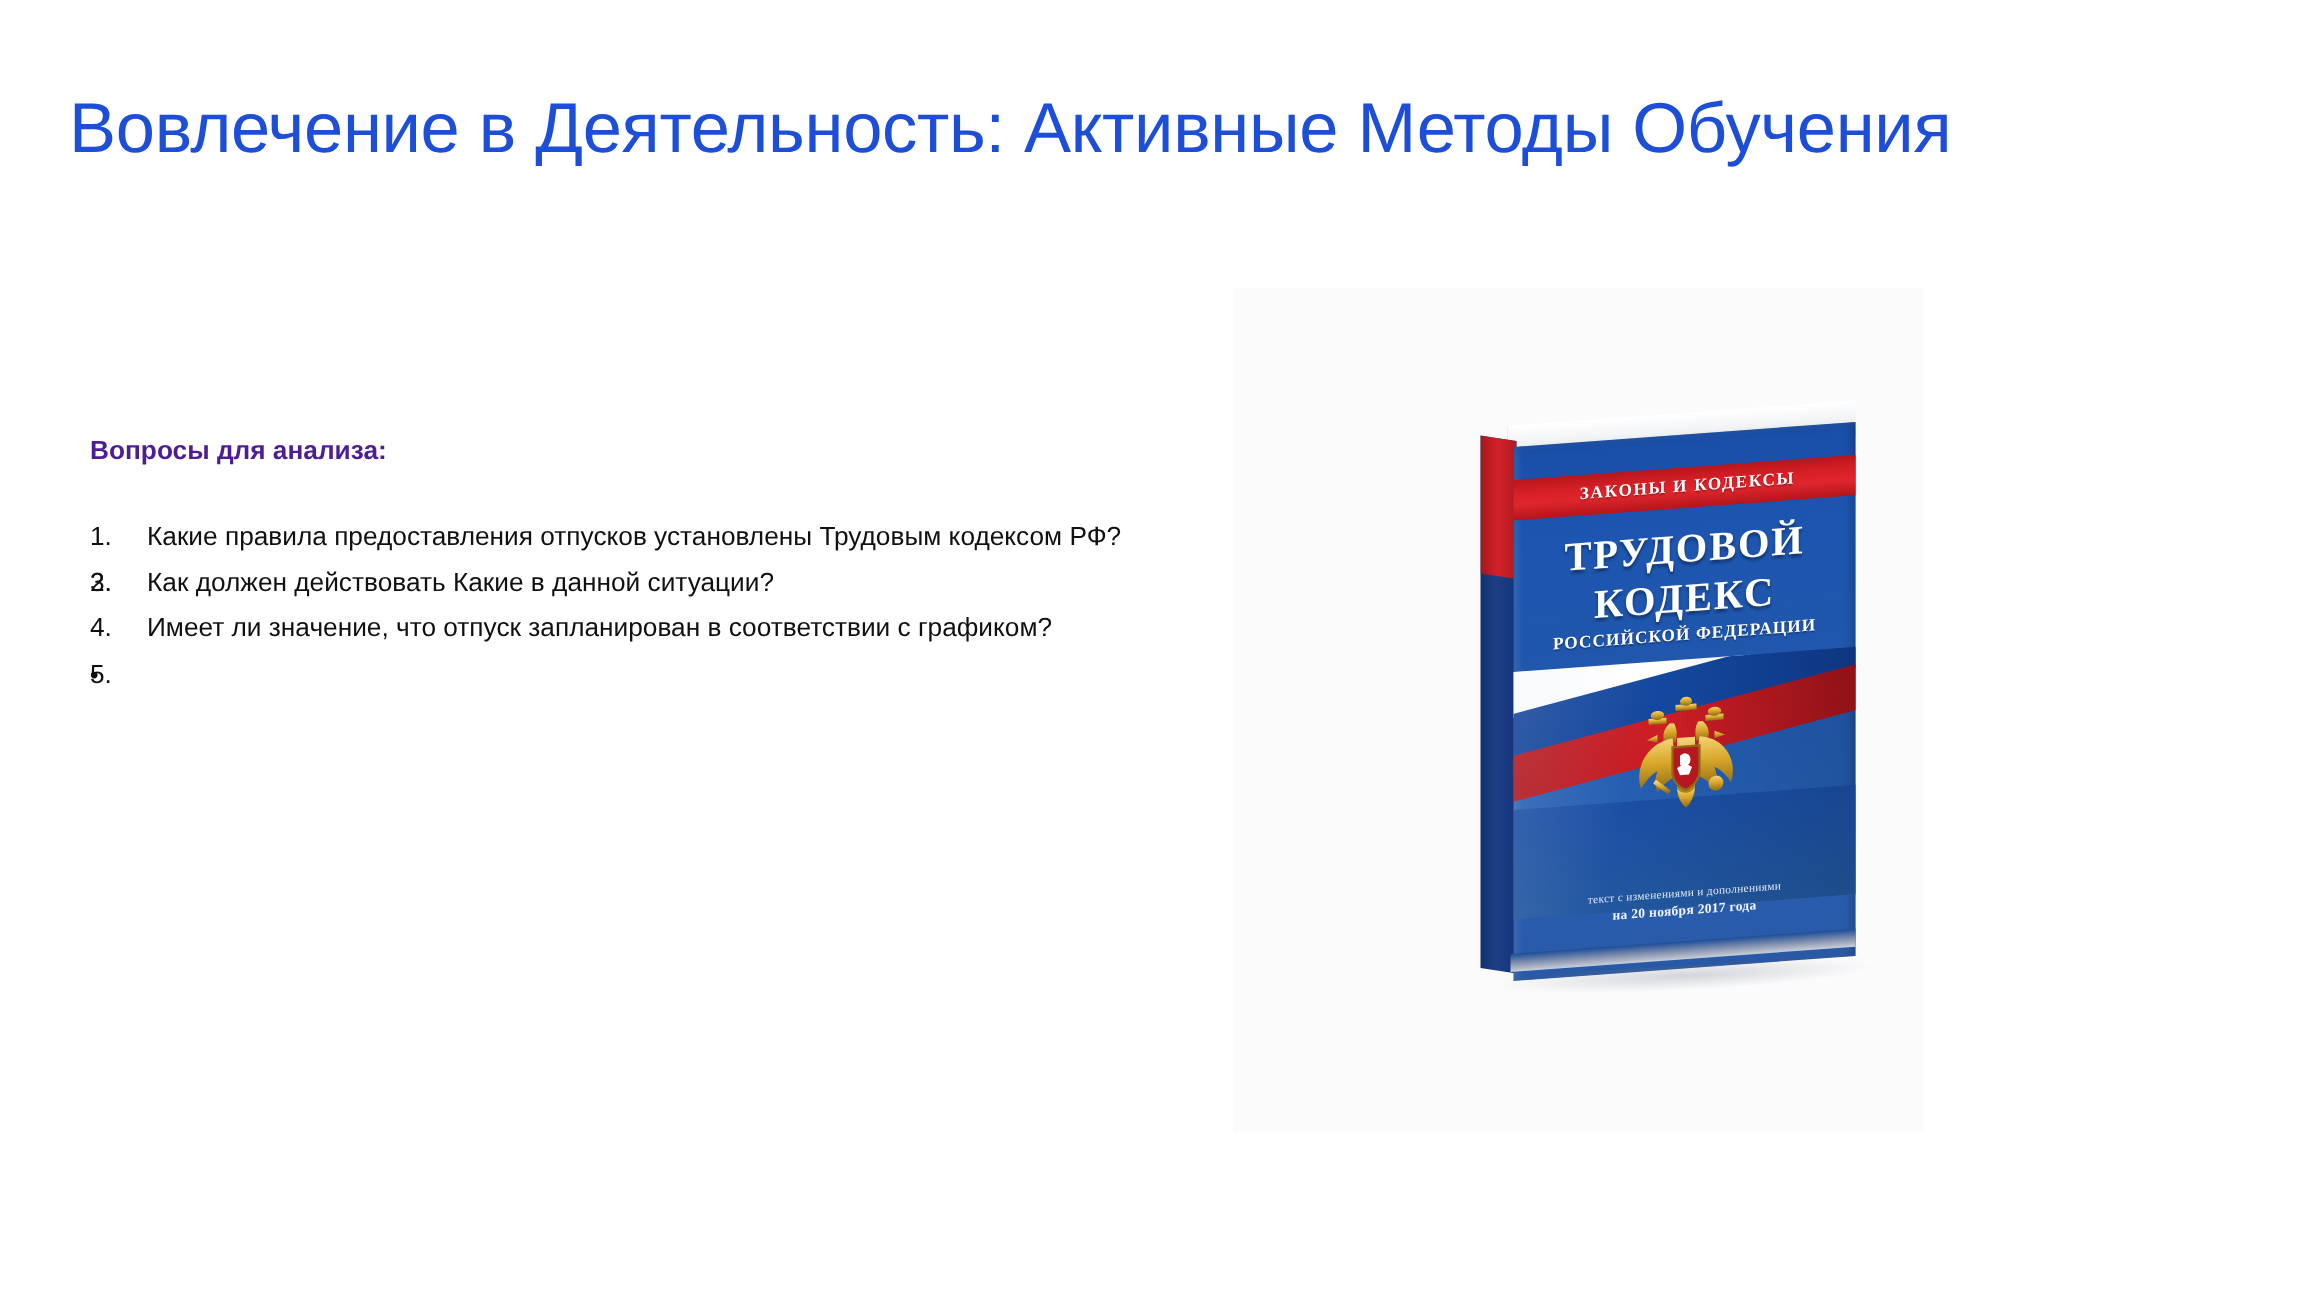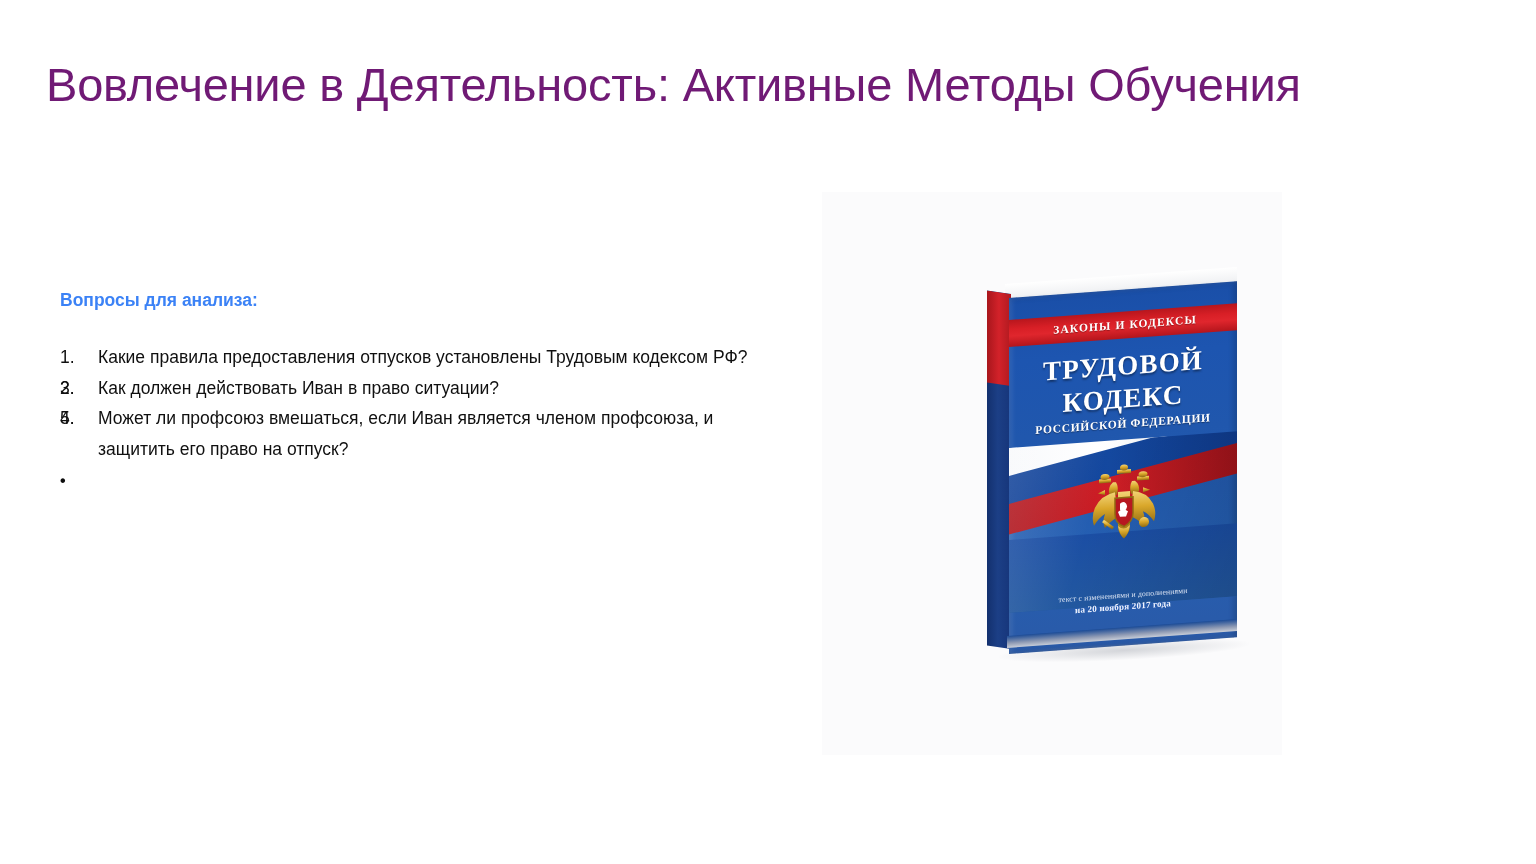--- a/index.html
+++ b/index.html
@@ -20,36 +20,36 @@
   
   .slide-title {
     position: absolute;
     left: 46px;
     top: 56px;
     width: 1420px;
     font-size: 47px;
     font-weight: 400;
     line-height: 58px;
     letter-spacing: -0.2px;
-    color: #701a75;
+    color: #1d4ed8;
     white-space: nowrap;
   }
 
   
   .body-column {
     position: absolute;
     left: 60px;
     top: 288px;
     width: 730px;
   }
   .questions-heading {
     font-size: 17.5px;
     font-weight: bold;
     line-height: 24px;
-    color: #3b82f6;
+    color: #4c1d95;
     margin: 0 0 30px 0;
   }
   ol.question-list {
     list-style: none;
     margin: 0;
     padding: 0;
   }
   ol.question-list > li {
     position: relative;
     padding-left: 38px;
@@ -326,28 +326,28 @@
   <ol class="question-list">
     <li>
       <span class="li-num">1.</span>
       <span>Какие правила предоставления отпусков установлены Трудовым кодексом РФ?</span>
     </li>
     <li>
       <span class="li-num">2.</span>
     </li>
     <li>
       <span class="li-num">3.</span>
-      <span>Как должен действовать Иван в право ситуации?</span>
+      <span>Как должен действовать Какие в данной ситуации?</span>
     </li>
     <li>
       <span class="li-num">4.</span>
+      <span>Имеет ли значение, что отпуск запланирован в соответствии с графиком?</span>
     </li>
     <li>
       <span class="li-num">5.</span>
-      <span>Может ли профсоюз вмешаться, если Иван является членом профсоюза, и защитить его право на отпуск?</span>
     </li>
   </ol>
 
   <div class="articles-bullet">
     <span class="bullet-glyph">•</span>
   </div>
 
 </div>
 
 <div class="image-panel">

